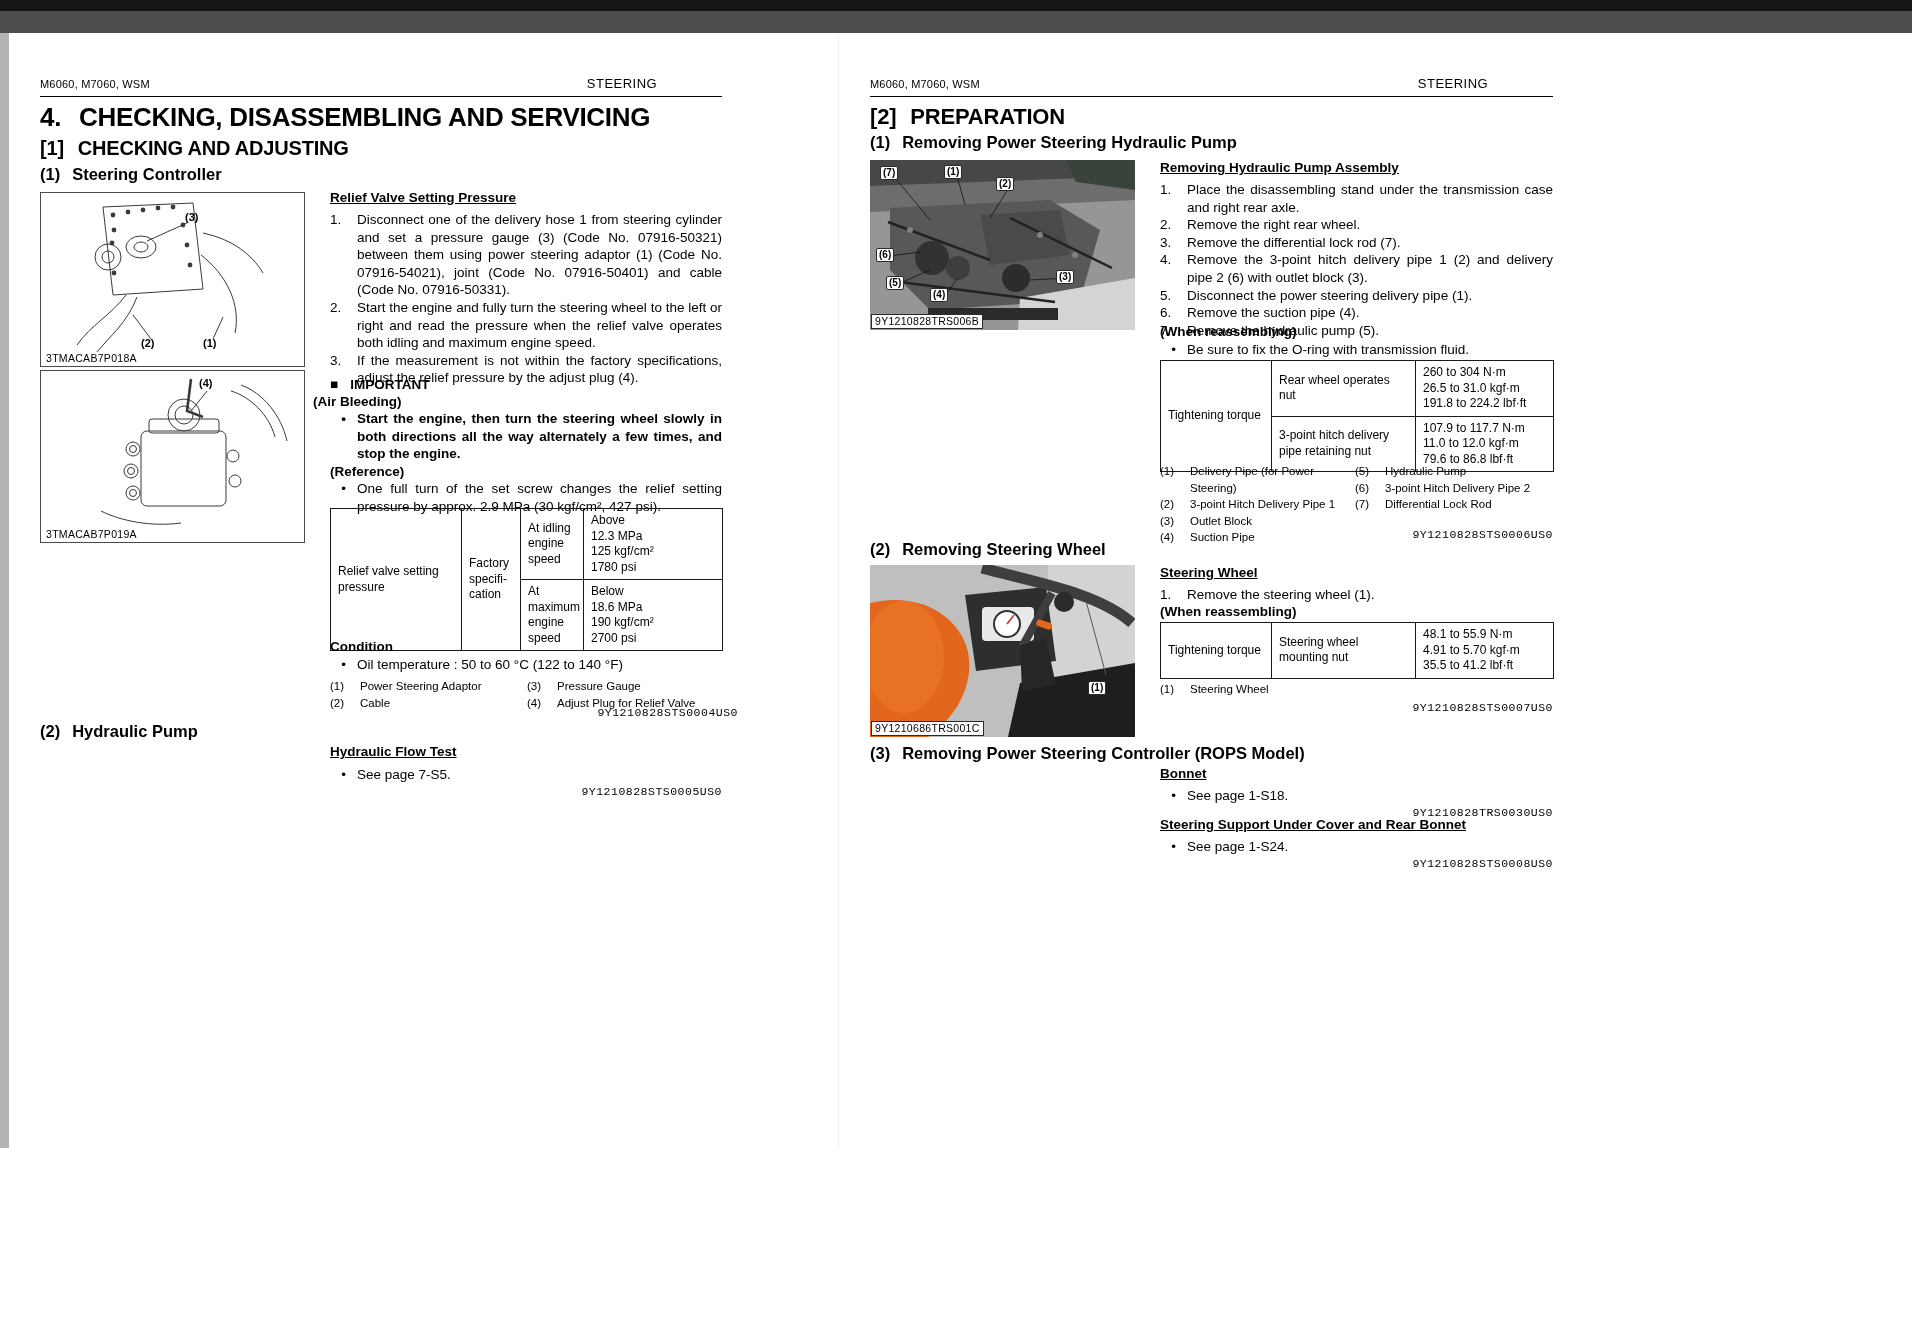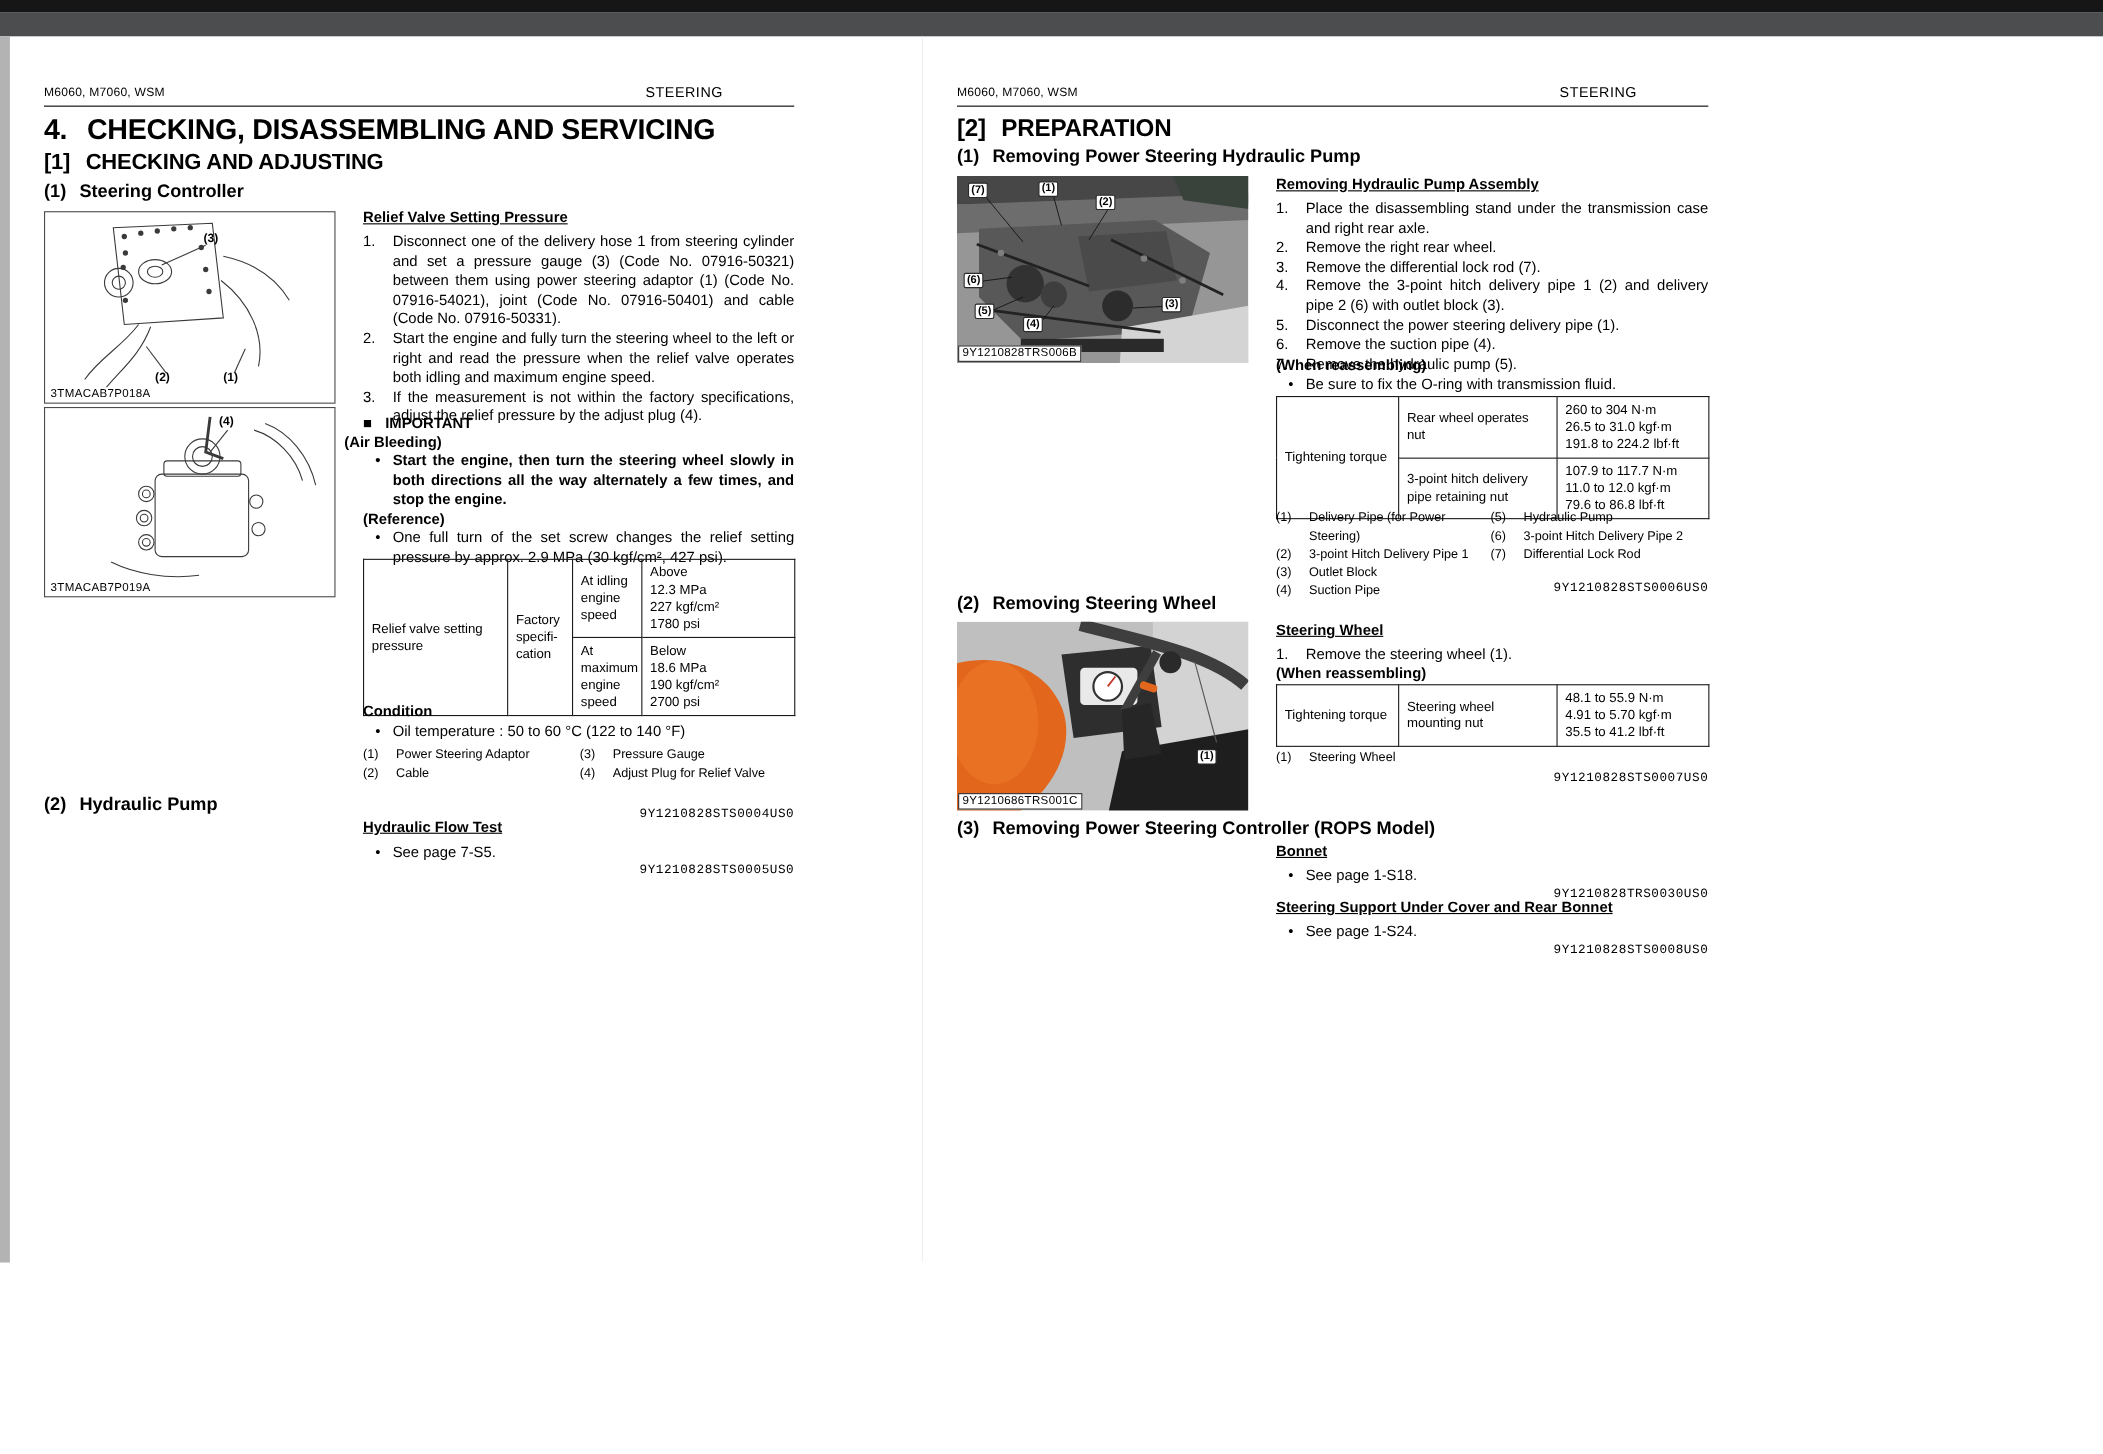--- a/index.html
+++ b/index.html
@@ -178,21 +178,21 @@
         <td rowspan="2">Relief valve setting pressure</td>
         <td rowspan="2">
           <div>Factory</div>
           <div>specifi-</div>
           <div>cation</div>
         </td>
         <td style="height:58px;">At idling engine speed</td>
         <td>
           <div>Above</div>
           <div>12.3 MPa</div>
-          <div>227 kgf/cm²</div>
+          <div>125 kgf/cm²</div>
           <div>1780 psi</div>
         </td>
       </tr>
       <tr>
         <td style="height:58px;">At maximum engine speed</td>
         <td>
           <div>Below</div>
           <div>18.6 MPa</div>
           <div>190 kgf/cm²</div>
           <div>2700 psi</div>
@@ -221,21 +221,21 @@
   <div class="abs legend" style="left:527px;top:678px;width:195px;">
     <div class="li">
         <span class="n">(3)</span>
         <span>Pressure Gauge</span>
       </div>
     <div class="li">
         <span class="n">(4)</span>
         <span>Adjust Plug for Relief Valve</span>
       </div>
   </div>
-  <div class="abs code" style="left:330px;top:706px;width:392px;margin-top:28px;">9Y1210828STS0004US0</div>
+  <div class="abs code" style="left:346px;top:706px;width:392px;">9Y1210828STS0004US0</div>
 
   <div class="abs h3" style="left:40px;top:722px;">
     <span>(2)</span>
       <span>Hydraulic Pump</span>
   </div>
   <div class="abs hu" style="left:330px;top:744px;">Hydraulic Flow Test</div>
   <div class="abs body-t bullet" style="left:330px;top:766px;width:392px;">
     <span class="m">•</span>
       <span class="t" style="text-align:left;">See page 7-S5.</span>
   </div>

